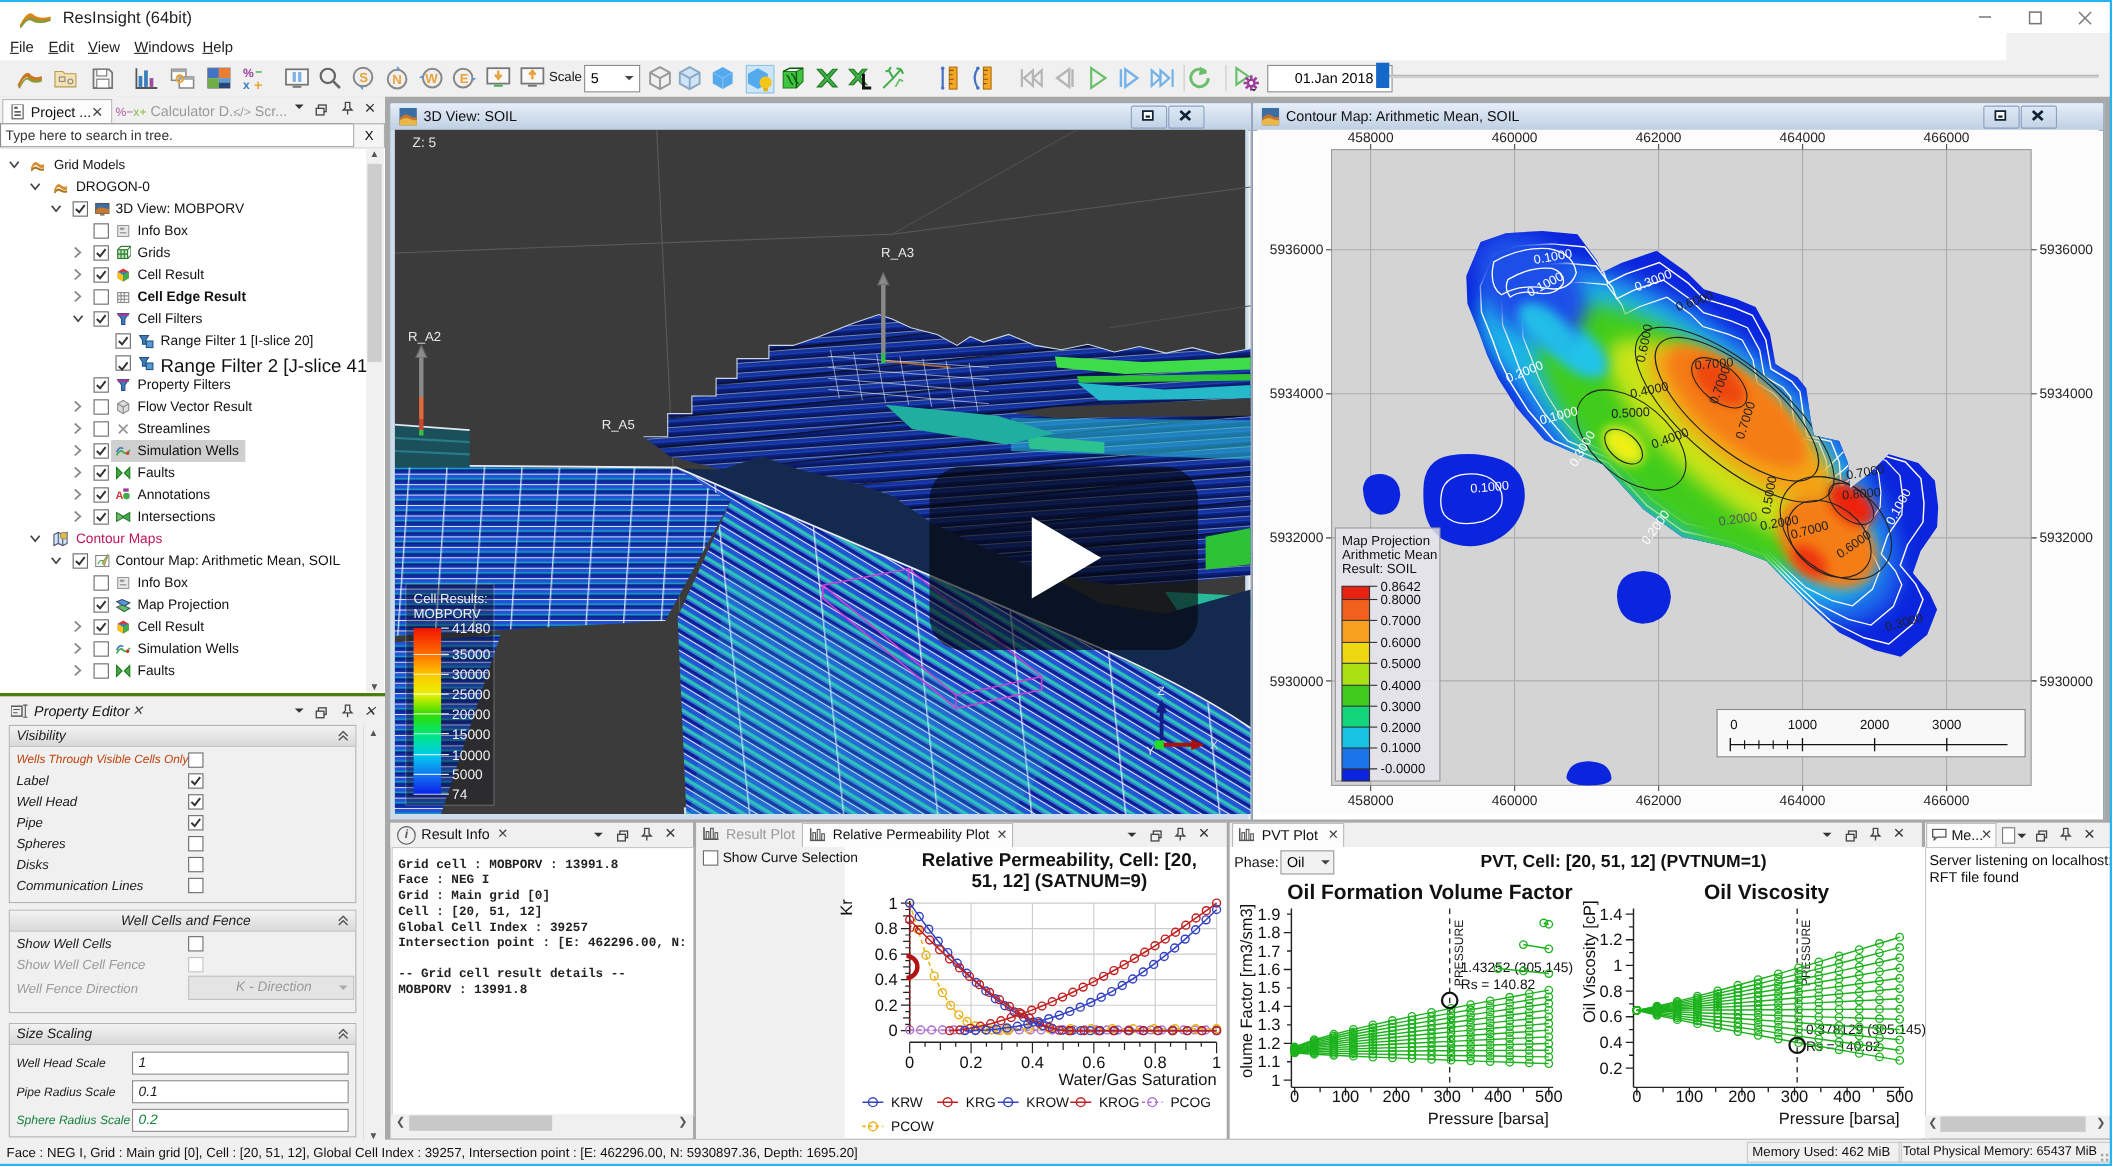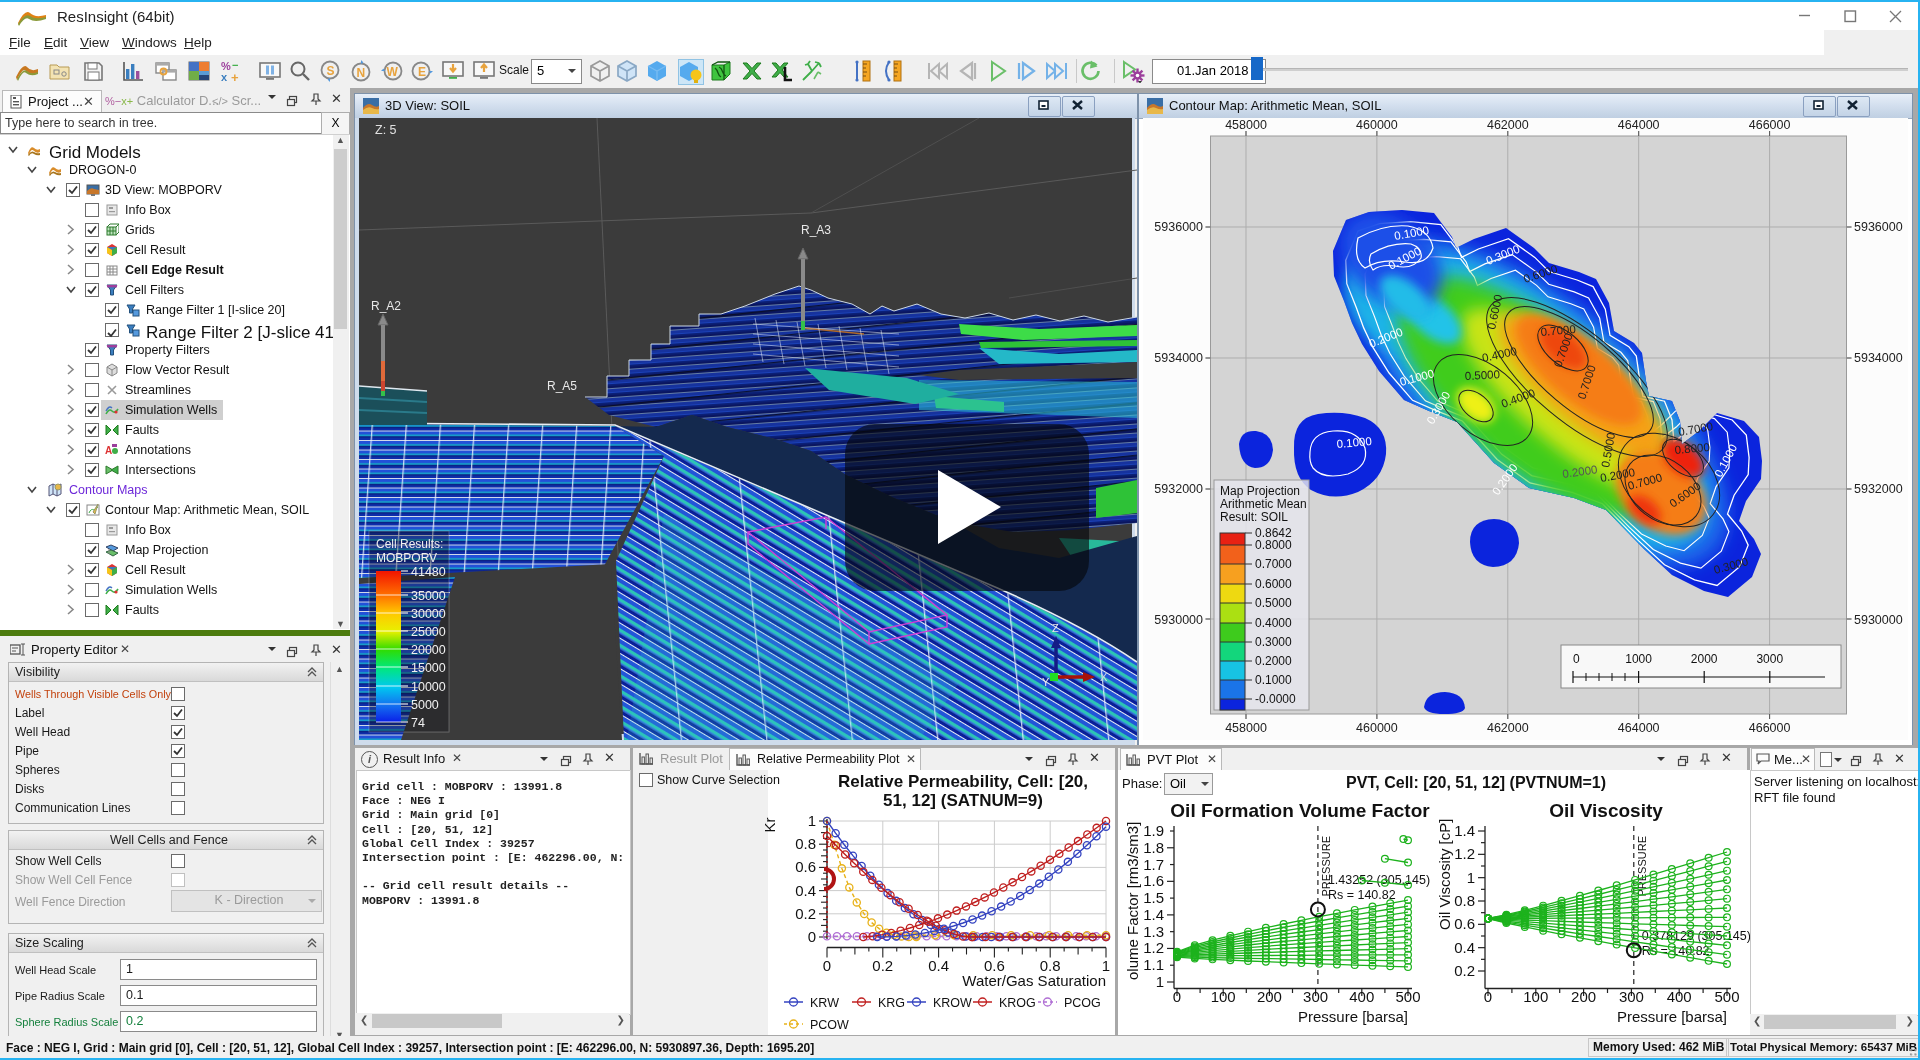--- a/index.html
+++ b/index.html
@@ -229,21 +229,21 @@
   <span class="abs" style="left:310px;top:4px;width:12px;height:13px;"><svg width="12" height="13" viewBox="0 0 12 13">
         <path d="M4 1 L8 1 L8 6 L10 8 L2 8 L4 6 Z M6 8 L6 12" fill="none" stroke="#444" stroke-width="1.2"></path>
       </svg></span>
   <span class="abs" style="left:331px;top:3px;color:#333;font-size:13px;">✕</span>
 </div>
 <div class="abs" style="left:0;top:112px;width:350px;height:22px;background:#f0f0f0;">
   <div class="abs" style="left:0px;top:0px;width:317px;height:20px;background:#fff;border:1px solid #8a8a8a;font-size:12.5px;color:#333;line-height:20px;padding-left:4px;">Type here to search in tree.</div>
   <div class="abs" style="left:321px;top:0px;width:27px;height:22px;background:#f5f5f5;border:1px solid #adadad;text-align:center;font-size:12px;line-height:20px;">X</div>
 </div>
 <div class="abs" id="tree" style="left:0;top:134px;width:350px;height:496px;background:#fff;border-top:1px solid #d0d0d0;overflow:hidden;">
-    <div class="abs" style="left: 0px; top: 5px; width: 333px; height: 20px; font-size: 17px; color: rgb(17, 17, 17); white-space: nowrap;">
+    <div class="abs" style="left: 0px; top: 5px; width: 333px; height: 20px; font-size: 12px; color: rgb(17, 17, 17); white-space: nowrap;">
       <svg class="abs" style="left:8px;top:6px" width="10" height="8">
         <path d="M1 1 L5 6 L9 1" stroke="#444" stroke-width="1.6" fill="none"></path>
       </svg>
       <svg class="abs" style="left:27px;top:3px" width="14" height="14" viewBox="0 0 14 14">
         <path d="M1 10 Q4 2 7 5 Q10 8 13 6 L13 9 Q10 11 7 8 Q4 5 2 12 Z" fill="#d98c2a"></path>
         <path d="M1 12 Q4 7 7 9 Q10 11 13 10 L13 12 Q10 13 7 11 Q4 9 2 13 Z" fill="#a8761e"></path>
       </svg>
       <span class="abs" style="left:49px;top:2.5px;">Grid Models</span>
     </div>
     <div class="abs" style="left: 0px; top: 25px; width: 333px; height: 20px; font-size: 12.5px; color: rgb(17, 17, 17); white-space: nowrap;">
@@ -430,21 +430,21 @@
       </svg>
       <span class="abs" style="left:85px;top:3px;width:12px;height:12px;background:#fff;border:1px solid #6a6a6a;"><svg width="12" height="12">
           <path d="M2 6 L5 9 L10 2.5" stroke="#333" stroke-width="1.8" fill="none"></path>
         </svg></span>
       <svg class="abs" style="left:105px;top:3px" width="14" height="14" viewBox="0 0 14 14">
         <path d="M1 3 L8 7 L1 11 Z" fill="#6abf69" stroke="#2d7a2d"></path>
         <path d="M13 3 L6 7 L13 11 Z" fill="#3fae49" stroke="#2d7a2d"></path>
       </svg>
       <span class="abs" style="left:125px;top:2.5px;">Intersections</span>
     </div>
-    <div class="abs" style="left: 0px; top: 345px; width: 333px; height: 20px; font-size: 12.5px; color: #6d28d9; white-space: nowrap;">
+    <div class="abs" style="left: 0px; top: 345px; width: 333px; height: 20px; font-size: 12.5px; color: #be185d; white-space: nowrap;">
       <svg class="abs" style="left:27px;top:6px" width="10" height="8">
         <path d="M1 1 L5 6 L9 1" stroke="#444" stroke-width="1.6" fill="none"></path>
       </svg>
       <svg class="abs" style="left:48px;top:3px" width="14" height="14" viewBox="0 0 14 14">
         <path d="M1 3 L5 1 L9 3 L13 1 L13 11 L9 13 L5 11 L1 13 Z" fill="#cfe4f7" stroke="#557"></path>
         <path d="M5 1 L5 11 M9 3 L9 13" stroke="#557"></path>
         <circle cx="10" cy="4" r="3" fill="#e8b84a" stroke="#996"></circle>
       </svg>
       <span class="abs" style="left:69px;top:2.5px;">Contour Maps</span>
     </div>
@@ -520,21 +520,21 @@
       </svg>
       <span class="abs" style="left:125px;top:2.5px;">Faults</span>
     </div>
   </div>
 <div class="abs" style="left:333px;top:135px;width:16px;height:494px;background:#f0f0f0;">
   <div style="position:absolute;top:0;left:3px;font-size:9px;color:#555;">▲</div>
   <div style="position:absolute;top:14px;left:1px;width:13px;height:180px;background:#cdcdcd;"></div>
   <div style="position:absolute;bottom:0;left:3px;font-size:9px;color:#555;">▼</div>
 </div>
 
-<div class="abs" id="proppanel" style="left:0;top:630px;width:350px;height:406px;background:#f0f0f0;border-top:6px solid #4d7c0f;">
+<div class="abs" id="proppanel" style="left:0;top:630px;width:350px;height:406px;background:#f0f0f0;border-top:3px solid #4d7c0f;font-style:italic;">
     <svg class="abs" style="left:10px;top:7px" width="16" height="13">
       <rect x="0" y="2" width="10" height="9" fill="none" stroke="#555" stroke-width="1.3"></rect>
       <path d="M2 5 L8 5 M2 8 L6 8" stroke="#555"></path>
       <path d="M13 1 L13 12 M11 1 L15 1 M11 12 L15 12" stroke="#555"></path>
     </svg>
     <span class="abs" style="left:31px;top:6px;font-size:13px;color:#111;">Property Editor</span>
     <span class="abs" style="left:120px;top:6px;font-size:12px;color:#444;">✕</span>
     <span class="abs" style="left:268px;top:11px;width:0;height:0;border:4px solid transparent;border-top-color:#333;"></span>
     <span class="abs" style="left:286px;top:8px;width:12px;height:12px;"><svg width="12" height="12" viewBox="0 0 12 12">
         <rect x="3.5" y="1.5" width="7" height="6" fill="none" stroke="#444" stroke-width="1.2"></rect>
@@ -1862,21 +1862,21 @@
       <div class="abs" style="left: 3px; top: 3px; font-size: 13px; color: rgb(17, 17, 17); white-space: nowrap;">Server listening on localhost:50051</div>
       <div class="abs" style="left: 3px; top: 19px; font-size: 13px; color: rgb(17, 17, 17);">RFT file found</div>
     </div>
     <div class="abs" style="left: 0px; top: 266px; width: 167px; height: 17px; background: rgb(240, 240, 240);">
       <span style="position:absolute;left:3px;top:1px;font-size:10px;color:#555;">❮</span>
       <span style="position:absolute;right:3px;top:1px;font-size:10px;color:#555;">❯</span>
       <div style="position:absolute;left:14px;top:1px;width:132px;height:14px;background:#c8c8c8;"></div>
     </div>
   </div>
 
-<div class="abs" style="left:0;top:1036px;width:1920px;height:22px;background:#f0f0f0;font-weight:bold;">
+<div class="abs" style="left:0;top:1036px;width:1920px;height:22px;background:#f0f0f0;">
   <span class="abs" style="left:6px;top:5px;font-size:12px;color:#111;">Face : NEG I, Grid : Main grid [0], Cell : [20, 51, 12], Global Cell Index : 39257, Intersection point : [E: 462296.00, N: 5930897.36, Depth: 1695.20]</span>
   <div class="statbox" style="left:1588px;top:2px;width:131px;">Memory Used: 462 MiB</div>
   <div class="statbox" style="left:1726px;top:2px;width:186px;font-size:11.5px;padding:0 3px;">Total Physical Memory: 65437 MiB</div>
 </div>
 <div class="abs" style="left:1909px;top:1048px;width:8px;height:9px;background-image:radial-gradient(circle at 2px 2px,#999 1px,transparent 1.4px);background-size:4.5px 4.5px;"></div>
 <div class="abs" style="left:0;top:1058px;width:1920px;height:2px;background:#27b3f1;"></div>
 <div class="abs" style="left:1918px;top:0;width:2px;height:1060px;background:#27b3f1;"></div>
 <div class="abs" style="left: 1076px; top: 59px; width: 1px; height: 24px; background: rgb(201, 201, 201);"></div>
 <div class="abs" style="left: 1114px; top: 59px; width: 1px; height: 24px; background: rgb(201, 201, 201);"></div>
 <div class="abs" style="left: 1246px; top: 59px; width: 1px; height: 24px; background: rgb(201, 201, 201);"></div>

